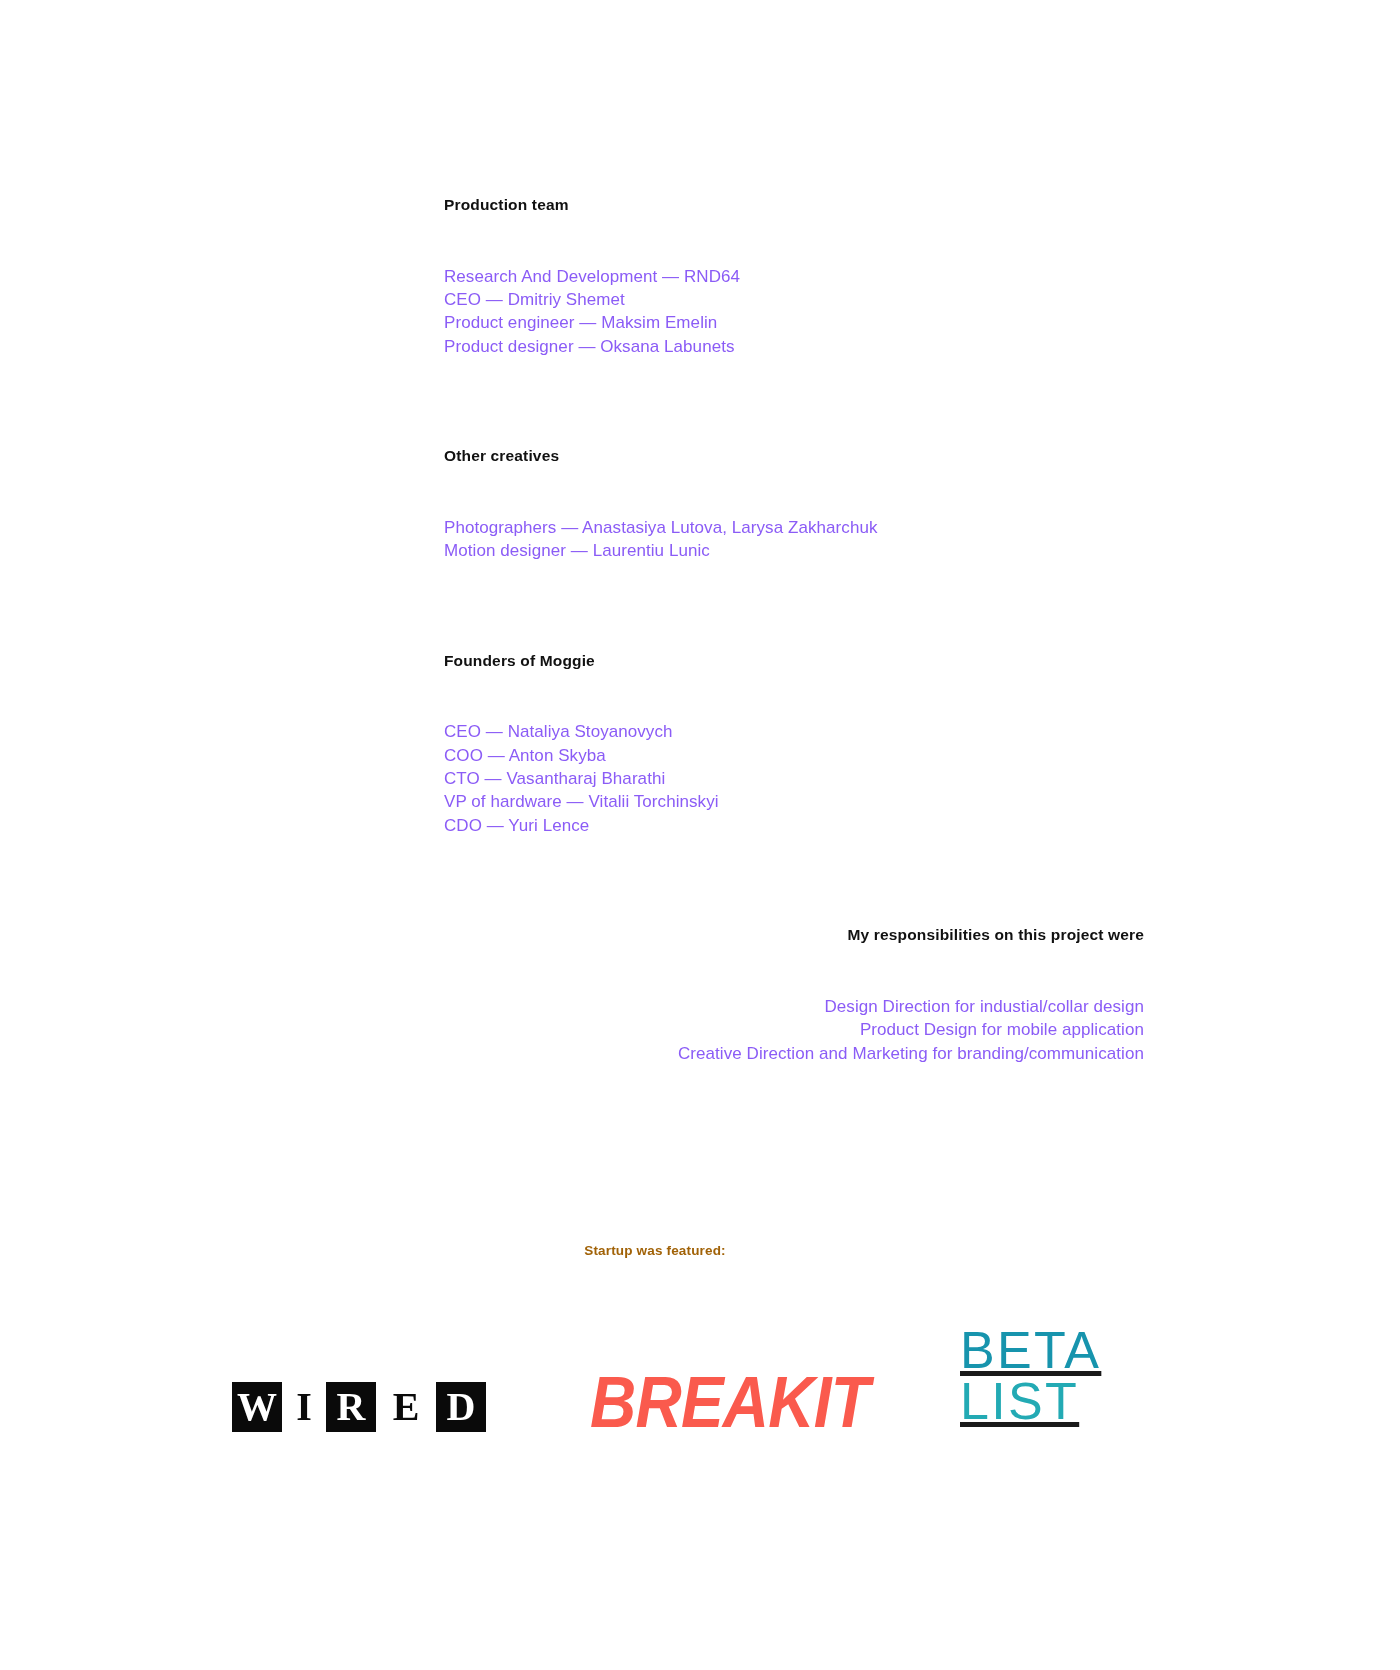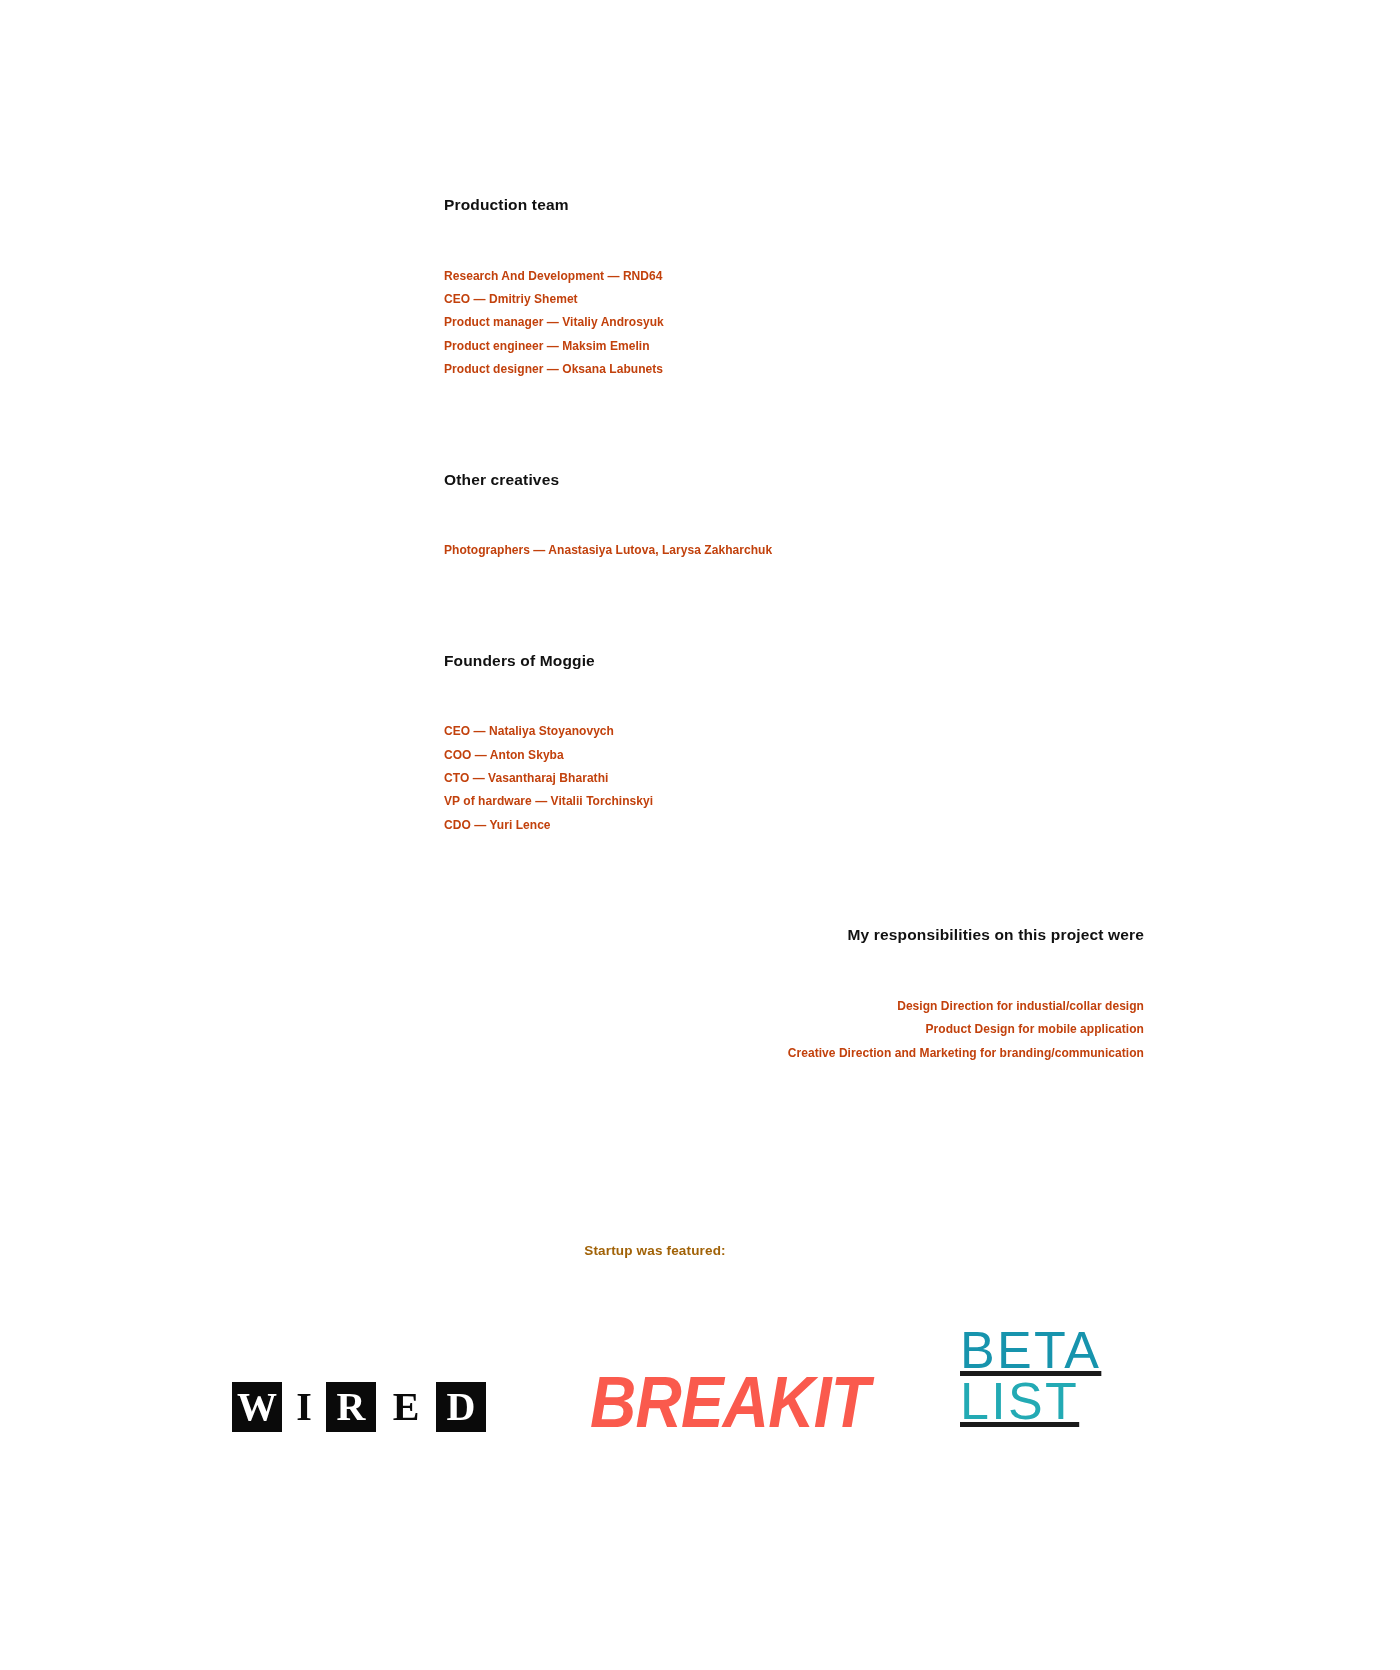--- a/index.html
+++ b/index.html
@@ -47,23 +47,23 @@
     line-height: 1.2;
   }
 
   .section-lines {
     margin: 0;
     padding: 0;
     list-style: none;
   }
 
   .section-lines li {
-    font-size: 12px;
-    font-weight: bold;
-    color: #c2410c;
+    font-size: 17px;
+    font-weight: normal;
+    color: #8b5cf6;
     line-height: 23.4px;
     white-space: nowrap;
     letter-spacing: 0.004em;
   }
 
   
   .featured-label {
     position: absolute;
     left: 0;
     top: 1243px;
@@ -156,30 +156,30 @@
 
 <div class="page">
 
   <div class="credits">
 
     <div class="section">
       <h2 class="section-heading">Production team</h2>
       <ul class="section-lines">
         <li>Research And Development — RND64</li>
         <li>CEO — Dmitriy Shemet</li>
-        <li>Product manager — Vitaliy Androsyuk</li>
         <li>Product engineer — Maksim Emelin</li>
         <li>Product designer — Oksana Labunets</li>
       </ul>
     </div>
 
     <div class="section">
       <h2 class="section-heading">Other creatives</h2>
       <ul class="section-lines">
         <li>Photographers — Anastasiya Lutova, Larysa Zakharchuk</li>
+        <li>Motion designer — Laurentiu Lunic</li>
       </ul>
     </div>
 
     <div class="section">
       <h2 class="section-heading">Founders of Moggie</h2>
       <ul class="section-lines">
         <li>CEO — Nataliya Stoyanovych</li>
         <li>COO — Anton Skyba</li>
         <li>CTO — Vasantharaj Bharathi</li>
         <li>VP of hardware — Vitalii Torchinskyi</li>

